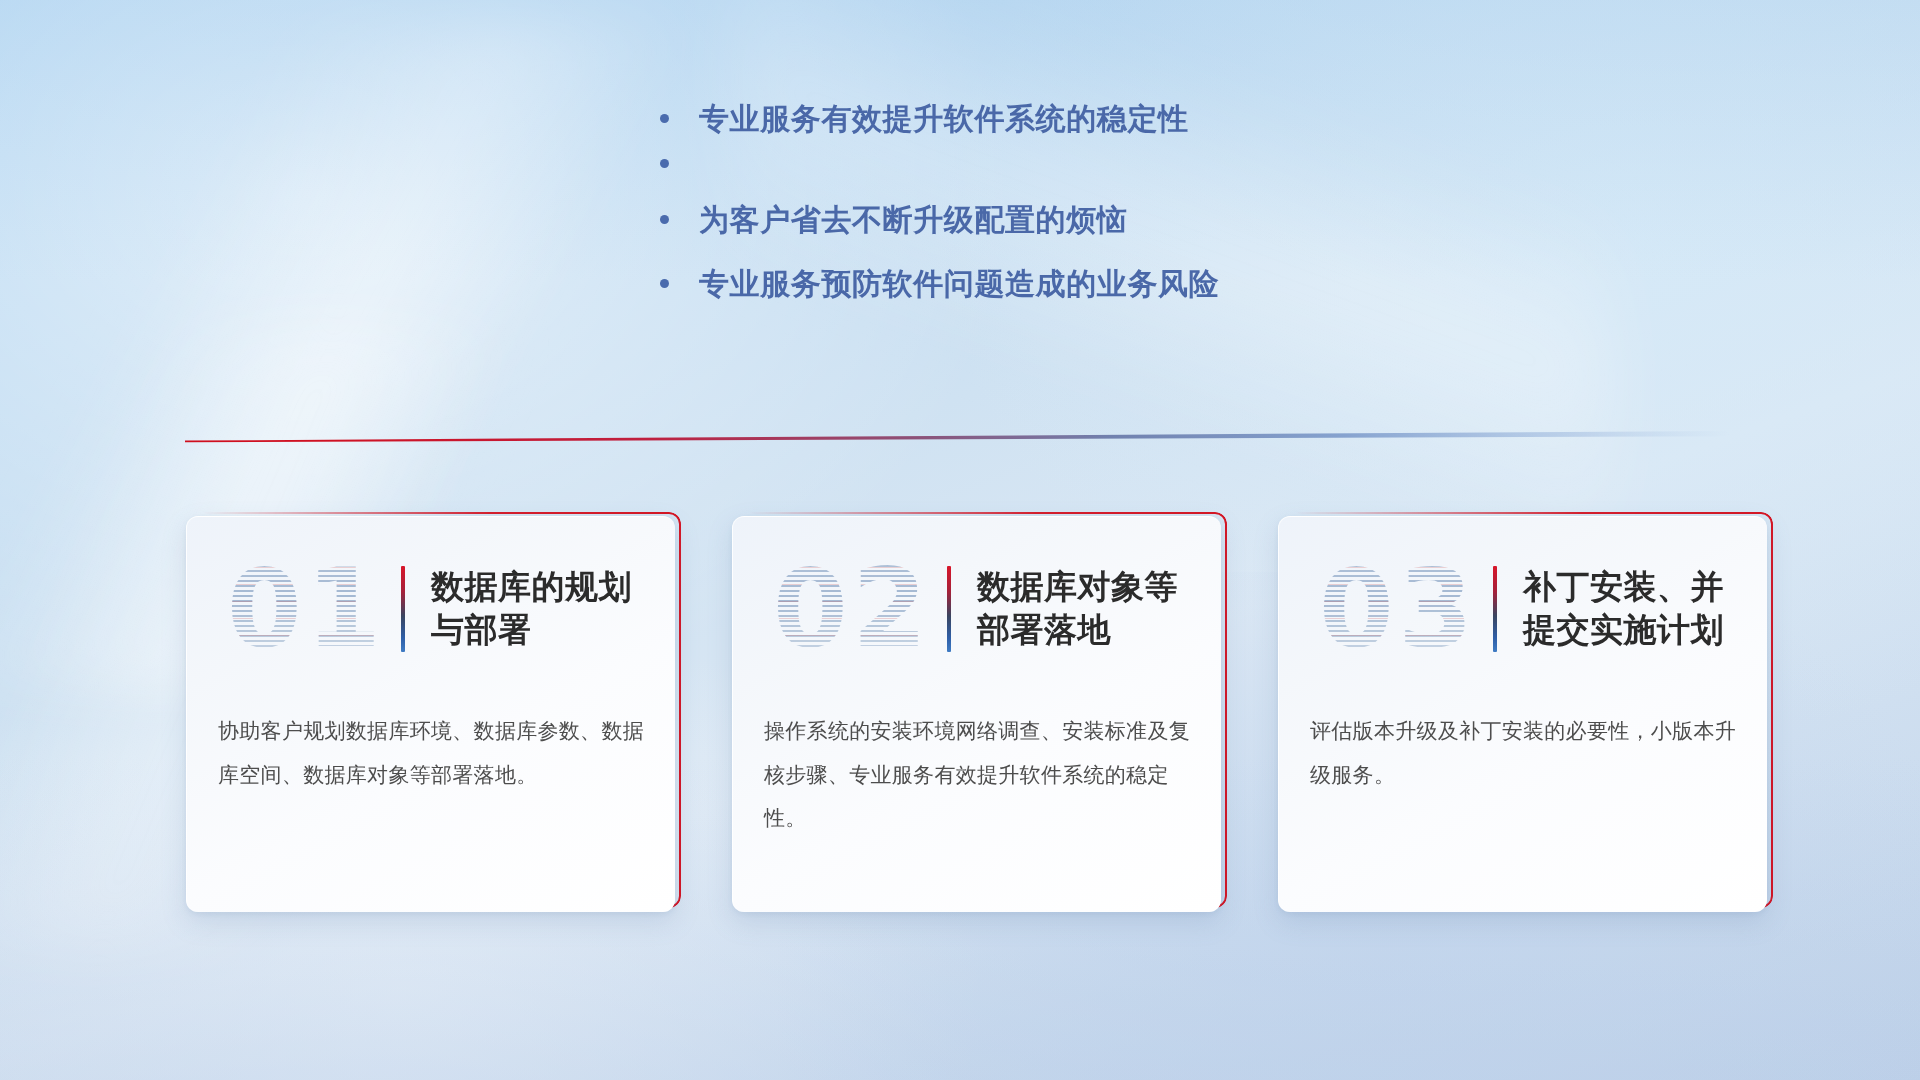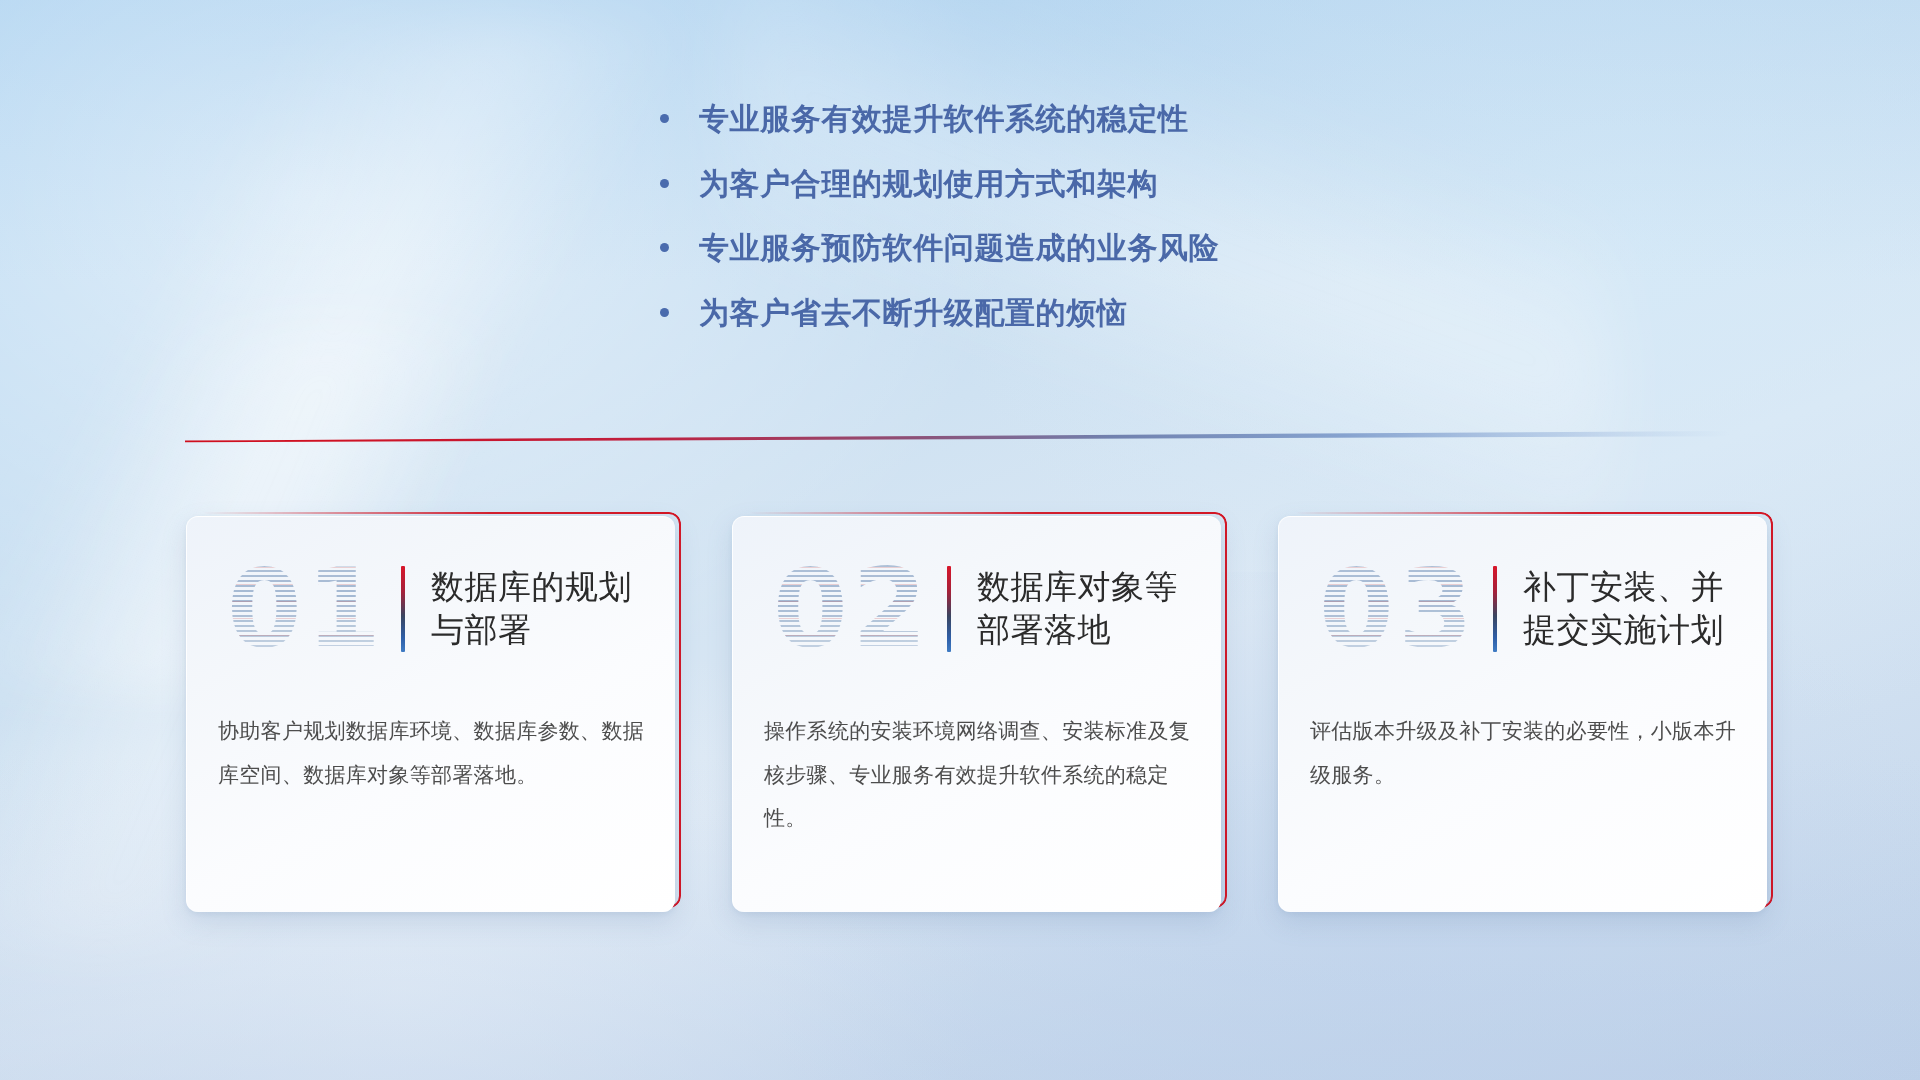--- a/index.html
+++ b/index.html
@@ -144,21 +144,21 @@
   .vbar{
     width:4px; height:86px; flex:0 0 auto;
     margin:0 26px 0 2px;
     background:linear-gradient(180deg,#d8162a 0%, #a5213a 30%, #3a4560 58%, #2f5fa8 84%, #3f7cc4 100%);
     border-radius:1px;
   }
   .card-title{
     font-size:33px;
     line-height:1.30;
     color:#2b2b2b;
-    font-weight:400;
+    font-weight:700;
     letter-spacing:.5px;
     padding-right:16px;
   }
   .card-body{
     padding:0 24px 0 31px;
     margin-top:8px;
     font-size:21px;
     line-height:2.08;
     color:#4d4d4d;
     letter-spacing:.3px;
@@ -179,29 +179,28 @@
   <div class="bg-vign"></div>
 </div>
 
 <div id="bullets">
   <div class="bullet-row">
     <span class="bullet-dot"></span>
     <span class="bullet-text">专业服务有效提升软件系统的稳定性</span>
   </div>
   <div class="bullet-row">
     <span class="bullet-dot"></span>
-    <span class="bullet-text">为客户合理的规划使用方式和架构</span>
+  </div>
+  <div class="bullet-row">
+    <span class="bullet-dot"></span>
+    <span class="bullet-text">为客户省去不断升级配置的烦恼</span>
   </div>
   <div class="bullet-row">
     <span class="bullet-dot"></span>
     <span class="bullet-text">专业服务预防软件问题造成的业务风险</span>
-  </div>
-  <div class="bullet-row">
-    <span class="bullet-dot"></span>
-    <span class="bullet-text">为客户省去不断升级配置的烦恼</span>
   </div>
 </div>
 
 <div id="divider">
   <svg viewBox="0 0 1545 12" preserveAspectRatio="none">
     <defs>
       <linearGradient id="divGrad" x1="0" y1="0" x2="1" y2="0">
         <stop offset="0" stop-color="#cf0f1e" stop-opacity="1"></stop>
         <stop offset="0.10" stop-color="#cf1224" stop-opacity="1"></stop>
         <stop offset="0.30" stop-color="#bf1f3e" stop-opacity="1"></stop>

